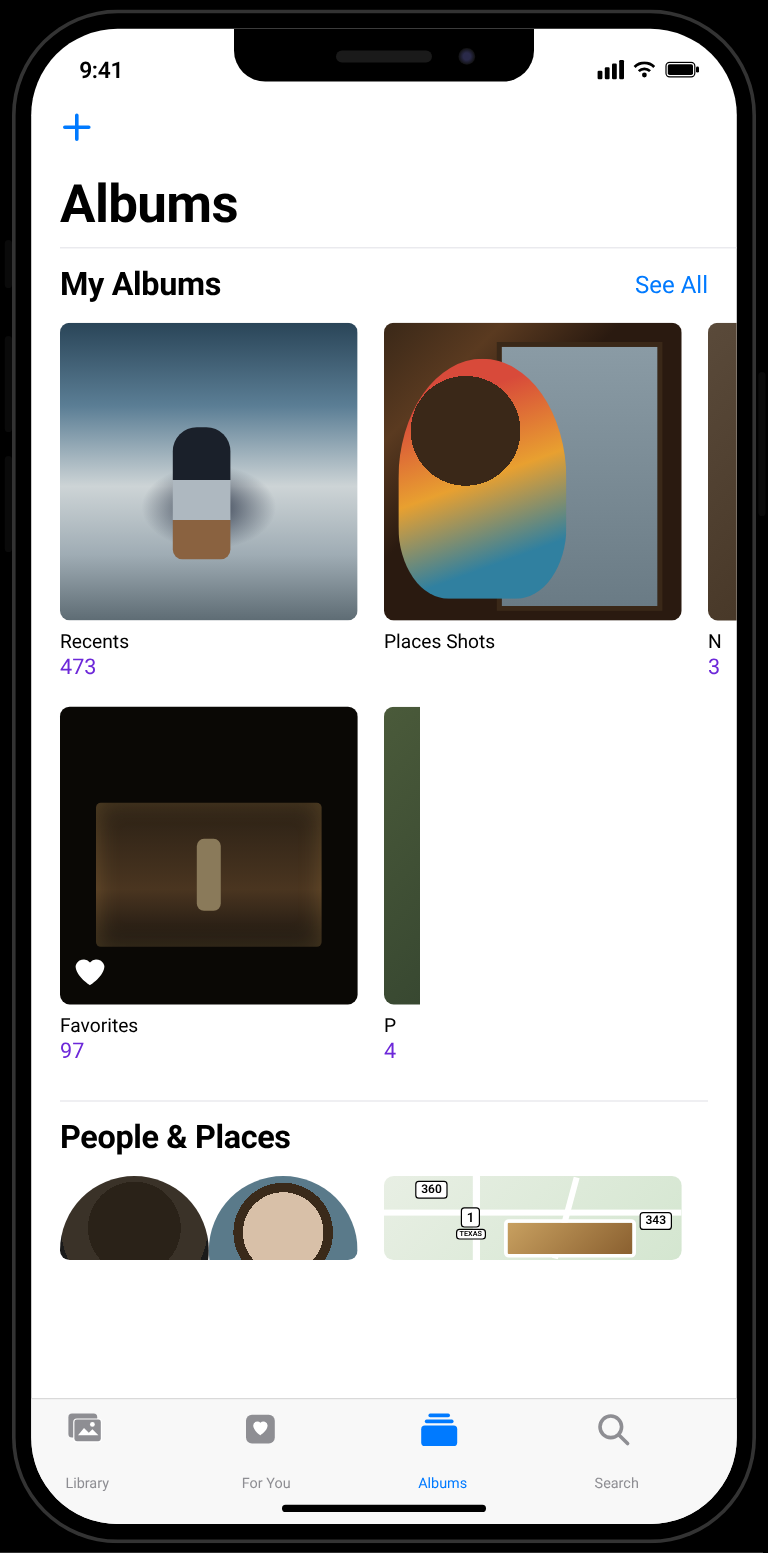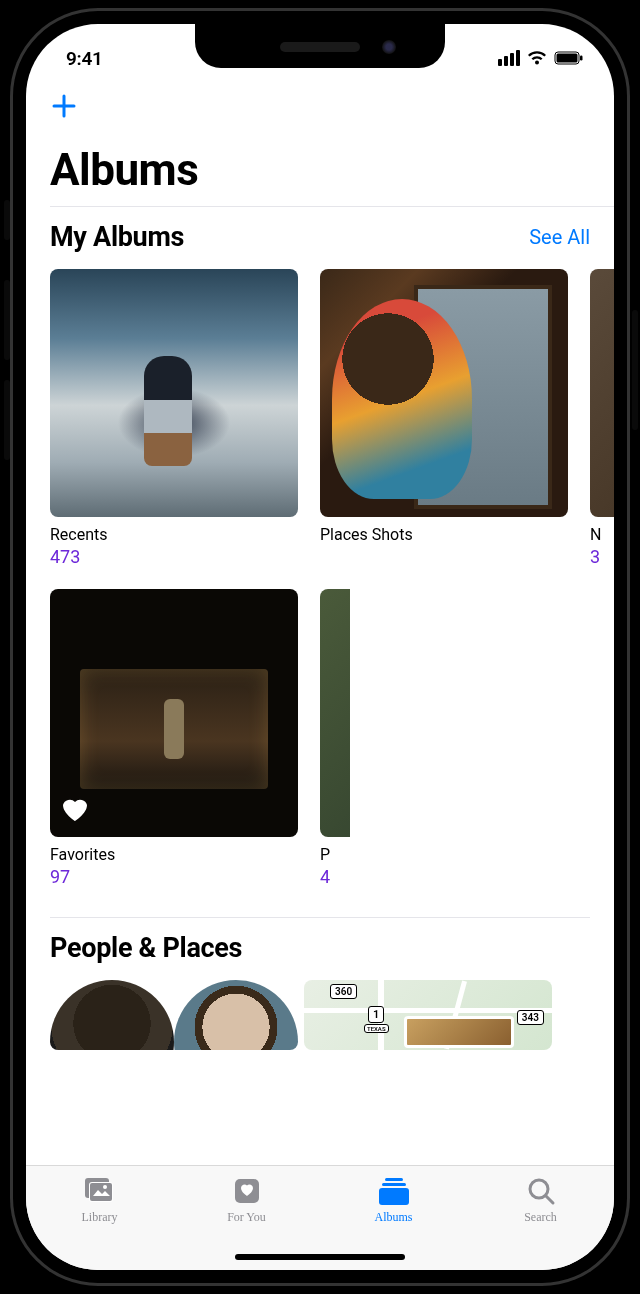--- a/index.html
+++ b/index.html
@@ -152,21 +152,21 @@
     left: 10px;
     bottom: 10px;
   }
   .section-divider {
     height: 1px;
     background: #e5e5ea;
     margin: 30px 0 0 0;
   }
   .people-row {
     display: flex;
-    gap: 6px;
+    gap: 22px;
     margin-top: 16px;
     margin-right: -40px;
   }
   .people-tile {
     width: 248px;
     height: 70px;
     border-radius: 8px;
     overflow: hidden;
     position: relative;
     flex:0 0 248px;
@@ -203,26 +203,25 @@
     border-top: 1px solid rgba(0,0,0,0.12);
     background: rgba(248,248,248,0.94);
     display: flex;
     justify-content: space-around;
     align-items: flex-start;
     padding-top: 10px;
   }
   .tab {
     display: flex;
     flex-direction: column;
-    align-items: center;
-    gap: 0;
+    align-items: flex-start;
+    gap: 20px;
     color: #8e8e93;
     font-size: 12px;
     width: 90px;
-    font-family: Liberation Serif, serif;
   }
   .tab.active { color: #007aff; }
   .home-indicator {
     position: absolute;
     bottom: 10px;
     left: 50%;
     transform: translateX(-50%);
     width: 170px;
     height: 6px;
     background: #000;

